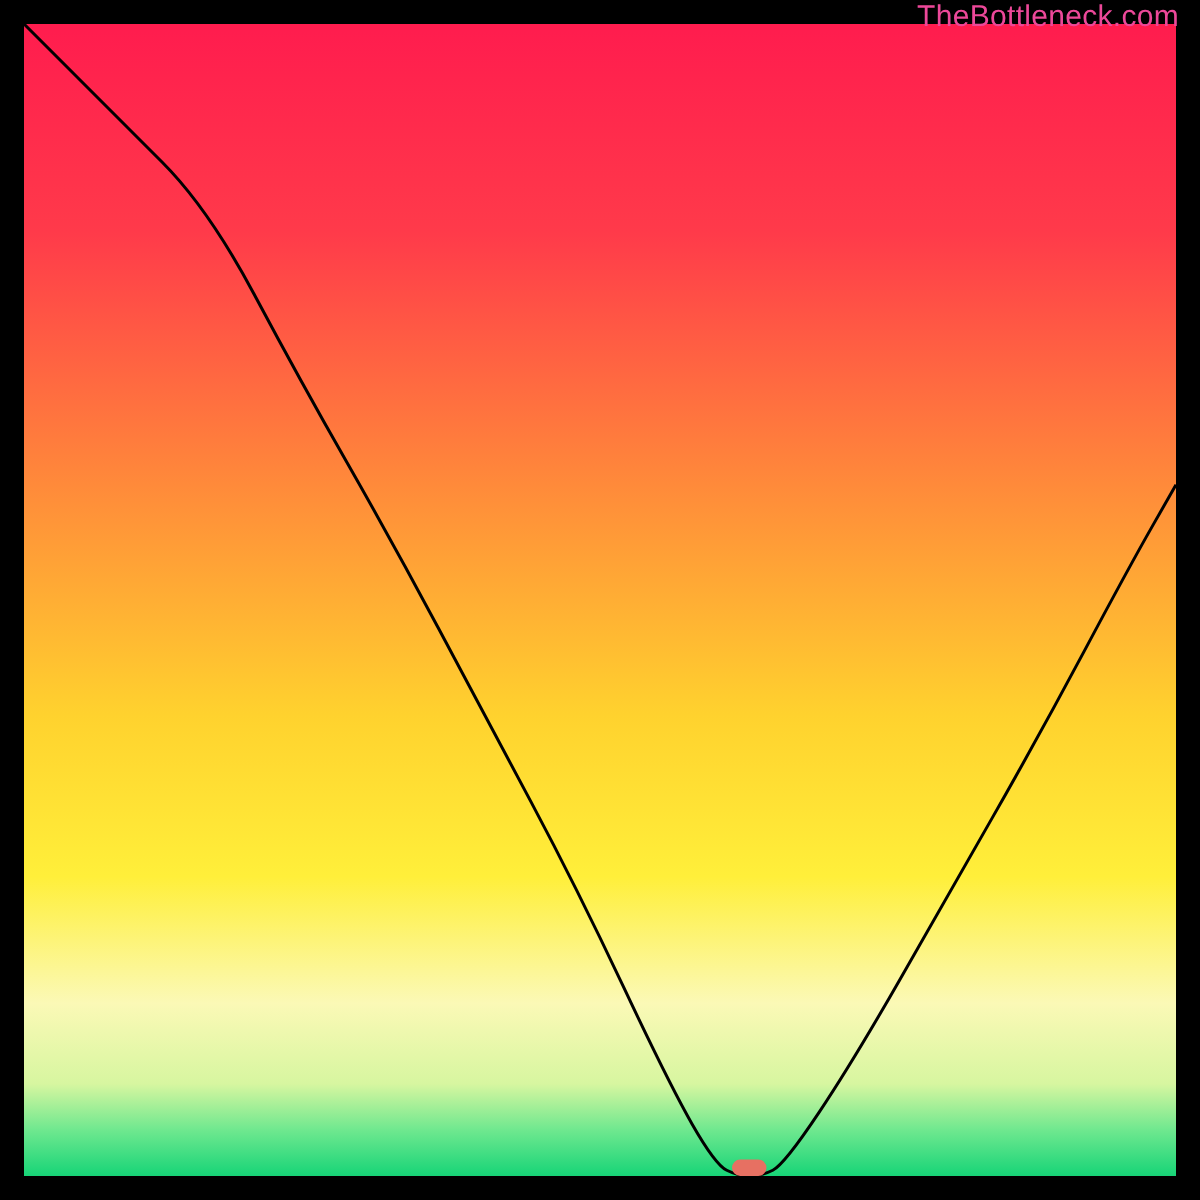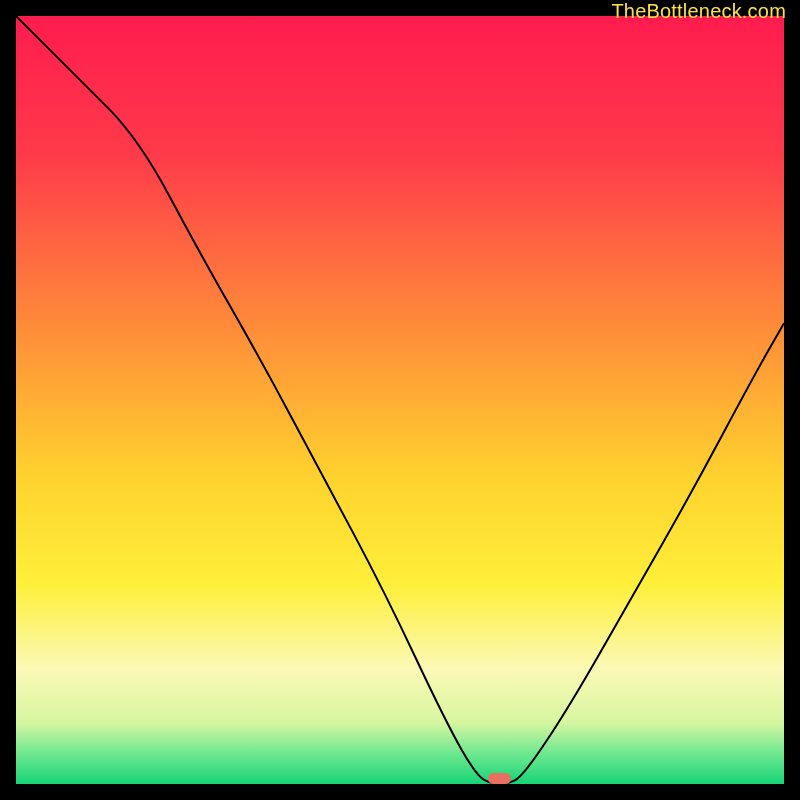--- a/index.html
+++ b/index.html
@@ -45,21 +45,21 @@
     border-radius: 9px;
   }
   .watermark {
     position: absolute;
     top: 0;
     right: 14px;
     z-index: 5;
     font-family: Arial, Helvetica, sans-serif;
     font-size: 20px;
     letter-spacing: 0.2px;
-    color: #fde047;
+    color: #ec4899;
     font-weight: 500;
   }
 </style>
 </head>
 <body>
 
 <div class="stage">
 
   <div class="watermark">TheBottleneck.com</div>
 

